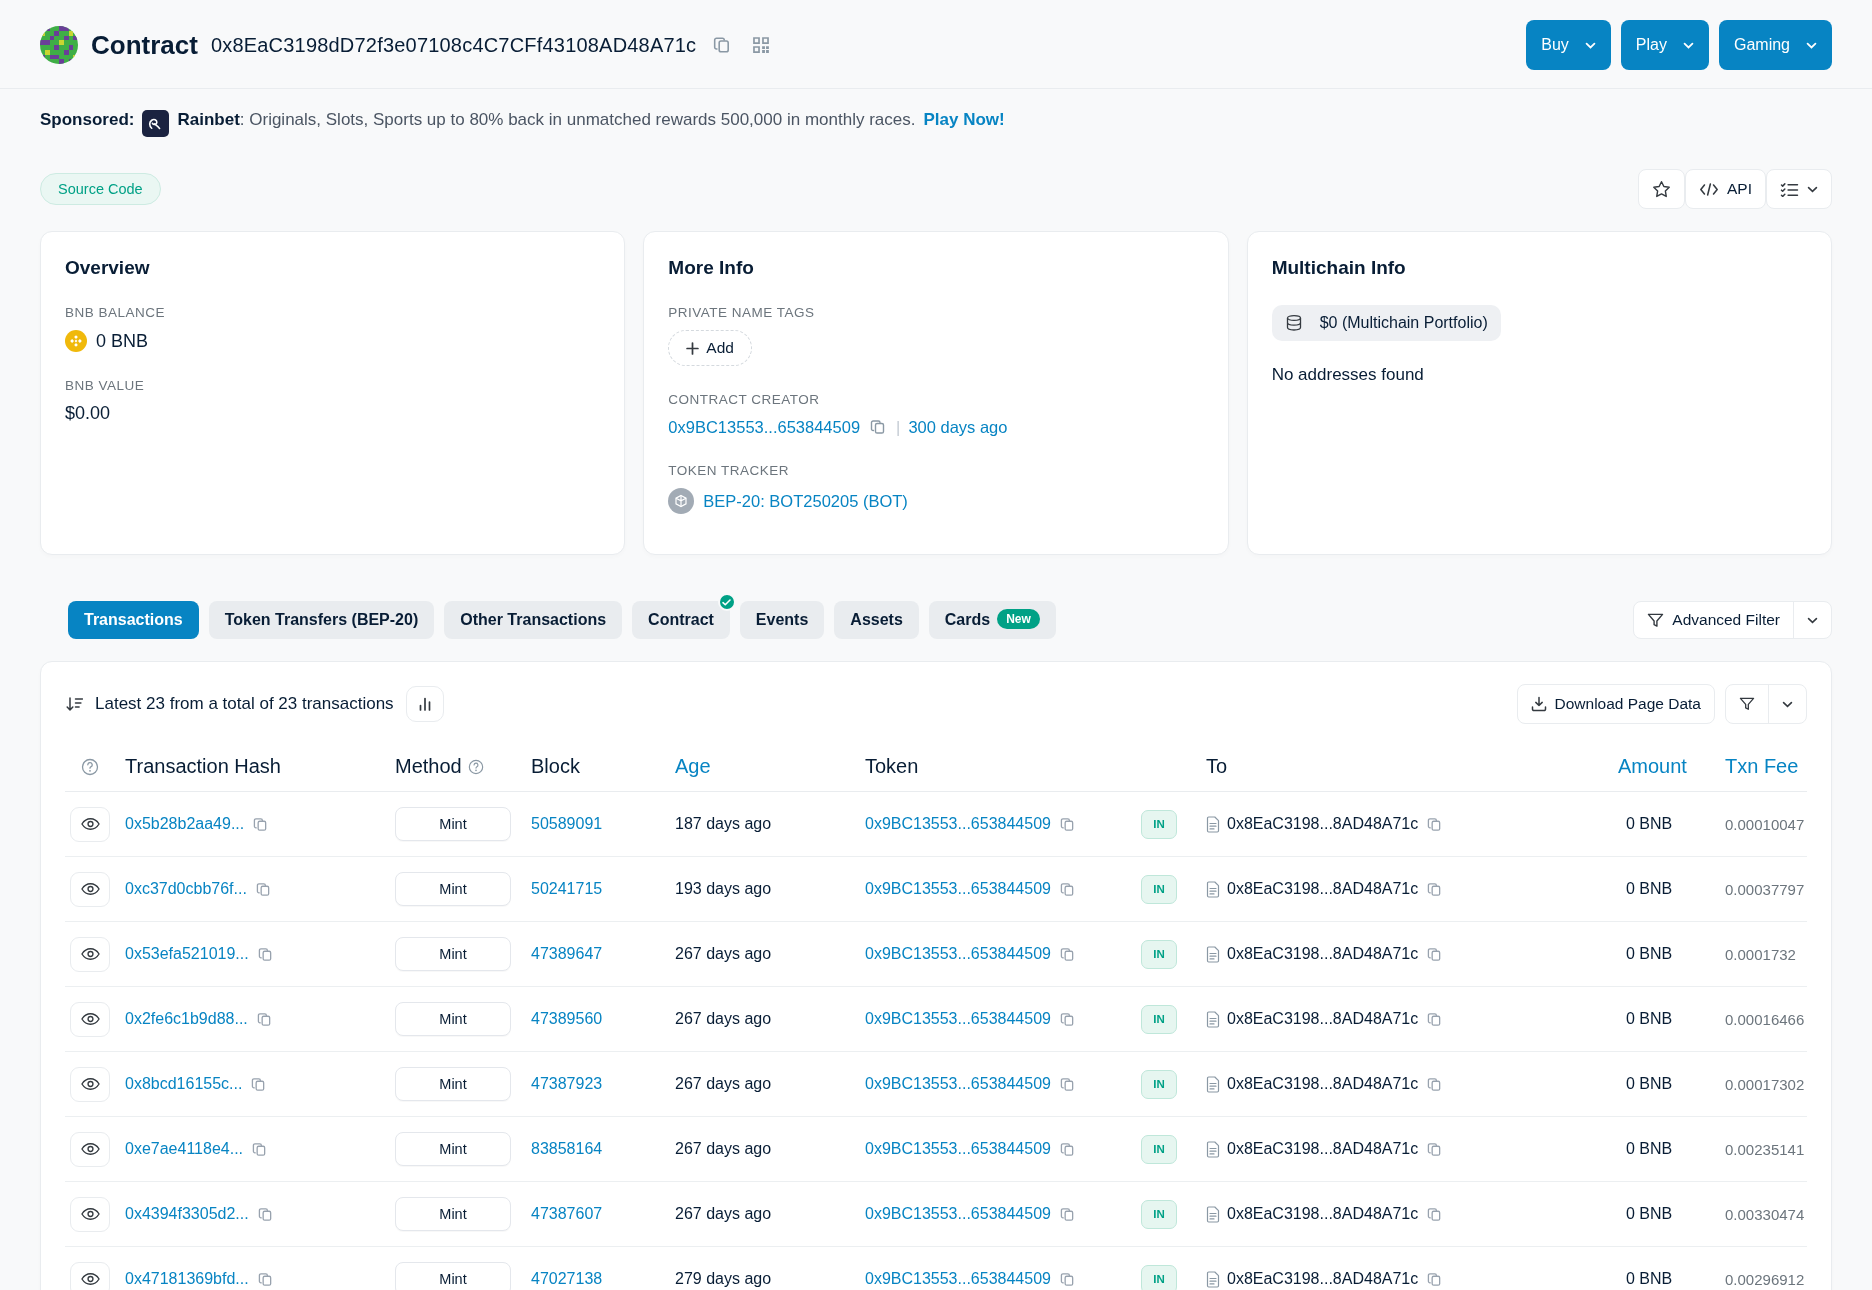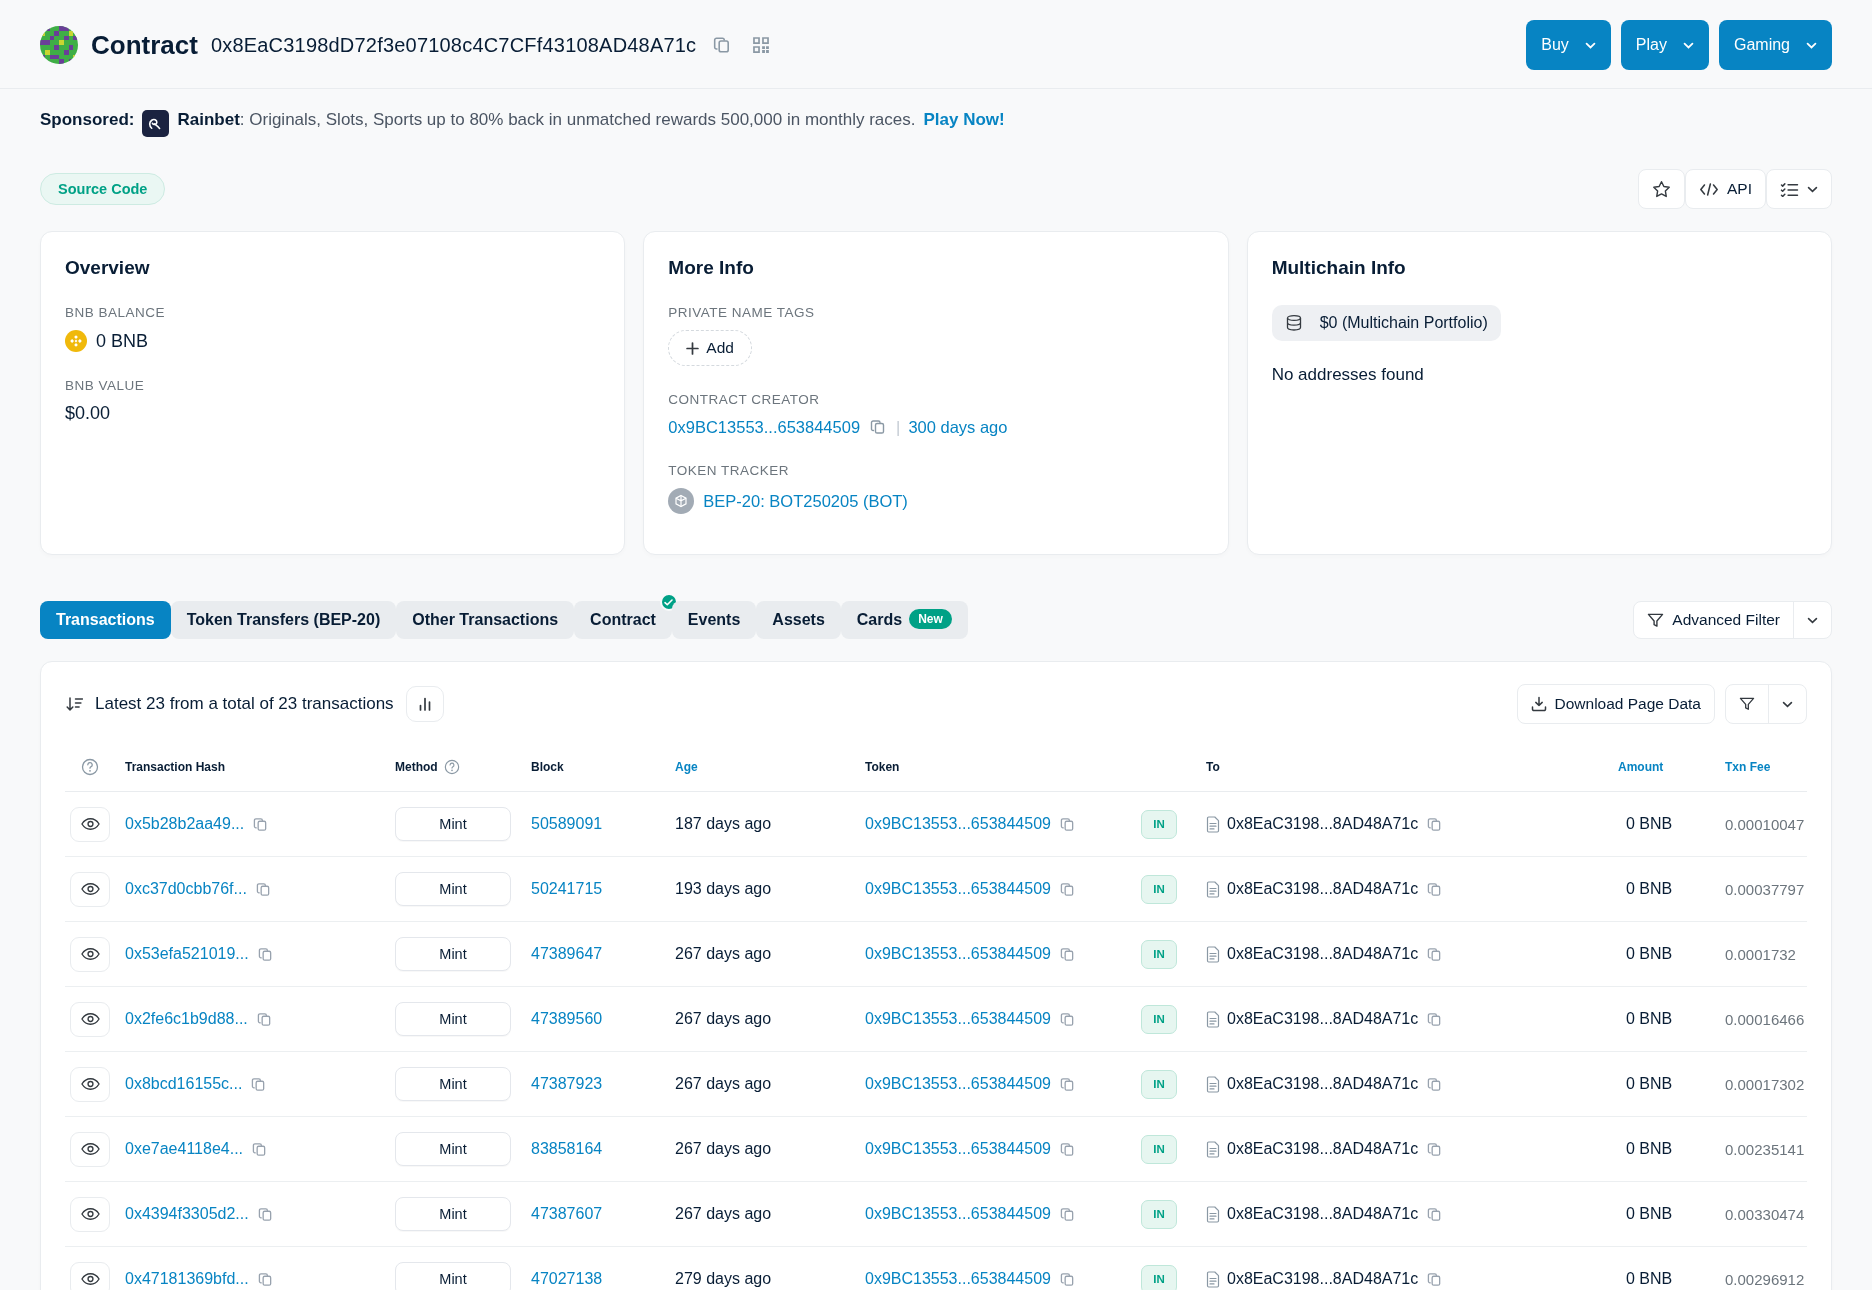--- a/index.html
+++ b/index.html
@@ -37,21 +37,21 @@
   
   .sponsored{padding:21px 40px 0; font-size:17px; color:#4b5563; display:flex; align-items:flex-start; gap:8px;}
   .sponsored b{color:var(--dark);}
   .sp-logo{width:27px; height:27px; border-radius:5px; background:#1b2340; display:inline-flex; align-items:center; justify-content:center;}
   .sp-cta{color:var(--blue); font-weight:bold;}
 
   
   .badge-row{padding:32px 40px 0; display:flex; align-items:center; justify-content:space-between;}
   .source-pill{
     background:#eaf7f3; border:1px solid #cdebe2; color:var(--teal);
-    font-size:14.5px; font-weight:bold; padding:7px 17px; border-radius:17px;
+    font-size:14.5px; font-weight:normal; padding:7px 17px; border-radius:17px;
   }
   .action-group{display:flex; }
   .white-btn{
     display:inline-flex; align-items:center; gap:8px; background:#fff;
     border:1px solid var(--border); border-radius:8px; padding:9px 13px;
     font-size:15.5px; color:var(--dark); min-height:40px;
   }
 
   
   .cards{padding:22px 40px 0; display:grid; grid-template-columns:repeat(3,1fr); gap:18px;}
@@ -74,21 +74,21 @@
   .token-line{display:flex; align-items:center; gap:9px; font-size:16.5px;}
   .token-ico{width:26px; height:26px; border-radius:50%; background:#a2abb5; display:inline-flex; align-items:center; justify-content:center;}
   .portfolio-pill{
     display:inline-flex; align-items:center; gap:17px; background:#eef0f3;
     border-radius:10px; padding:9px 13px; font-size:16px; color:var(--dark);
   }
   .empty-msg{margin-top:24px; font-size:17px;}
 
   
   .tabs-row{padding:46px 40px 0; display:flex; align-items:center; justify-content:space-between;}
-  .tabs{display:flex; align-items:center;}
+  .tabs{display:flex; gap:10px; align-items:center;margin-left:28px;}
   .tab{
     position:relative; background:#e9ecef; color:var(--dark);
     font-size:16px; font-weight:600; border-radius:8px; padding:10px 16px;
   }
   .tab.active{background:var(--blue); color:#fff;}
   .tab .check{
     position:absolute; top:-8px; right:-6px; width:18px; height:18px;
     background:var(--teal); border:2px solid #f8f9fa; border-radius:50%;
     display:flex; align-items:center; justify-content:center;
   }
@@ -112,21 +112,21 @@
     width:38px; height:36px; border:1px solid var(--border); border-radius:10px;
     background:#fff; display:inline-flex; align-items:center; justify-content:center;
   }
   .toolbar-right{display:flex; gap:10px;}
 
   .thead,.trow{
     display:grid;
     grid-template-columns:50px 280px 136px 144px 180px 286px 59px 418px 107px 84px;
     align-items:center;
   }
-  .thead{height:50px; border-bottom:1px solid var(--border); font-size:12px; font-weight:bold;}
+  .thead{height:50px; border-bottom:1px solid var(--border); font-size:20px; font-weight:normal;}
   .thead .hcell{display:flex; align-items:center; gap:6px;}
   .thead .c-blue{color:var(--blue);}
   .trow{height:65px; border-bottom:1px solid #eceff1; font-size:16px;}
   .cell{display:flex; align-items:center; gap:7px; min-width:0;}
   .c-hash{padding-left:10px;}
   .c-from{padding-left:10px;}
   .c-to{padding-left:6px;}
   .c-amount{padding-left:8px;}
   .h-eye{justify-content:center;}
   .eye-btn{

